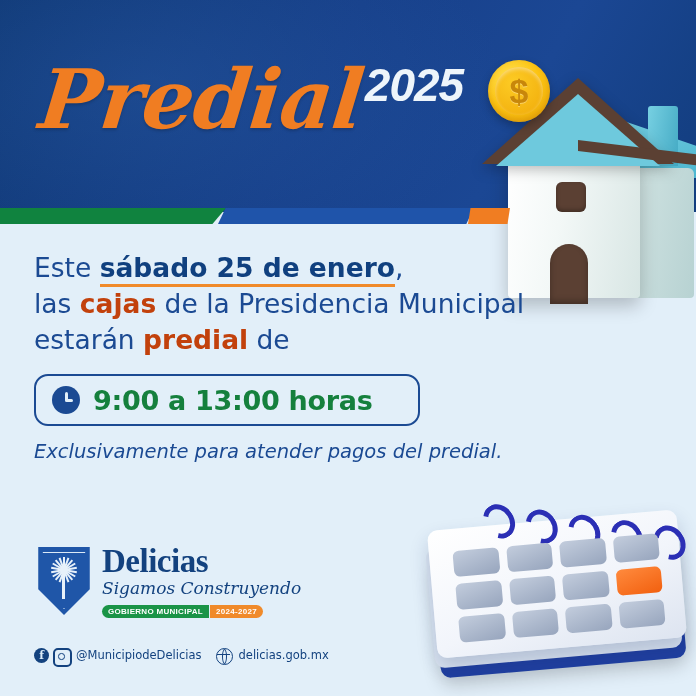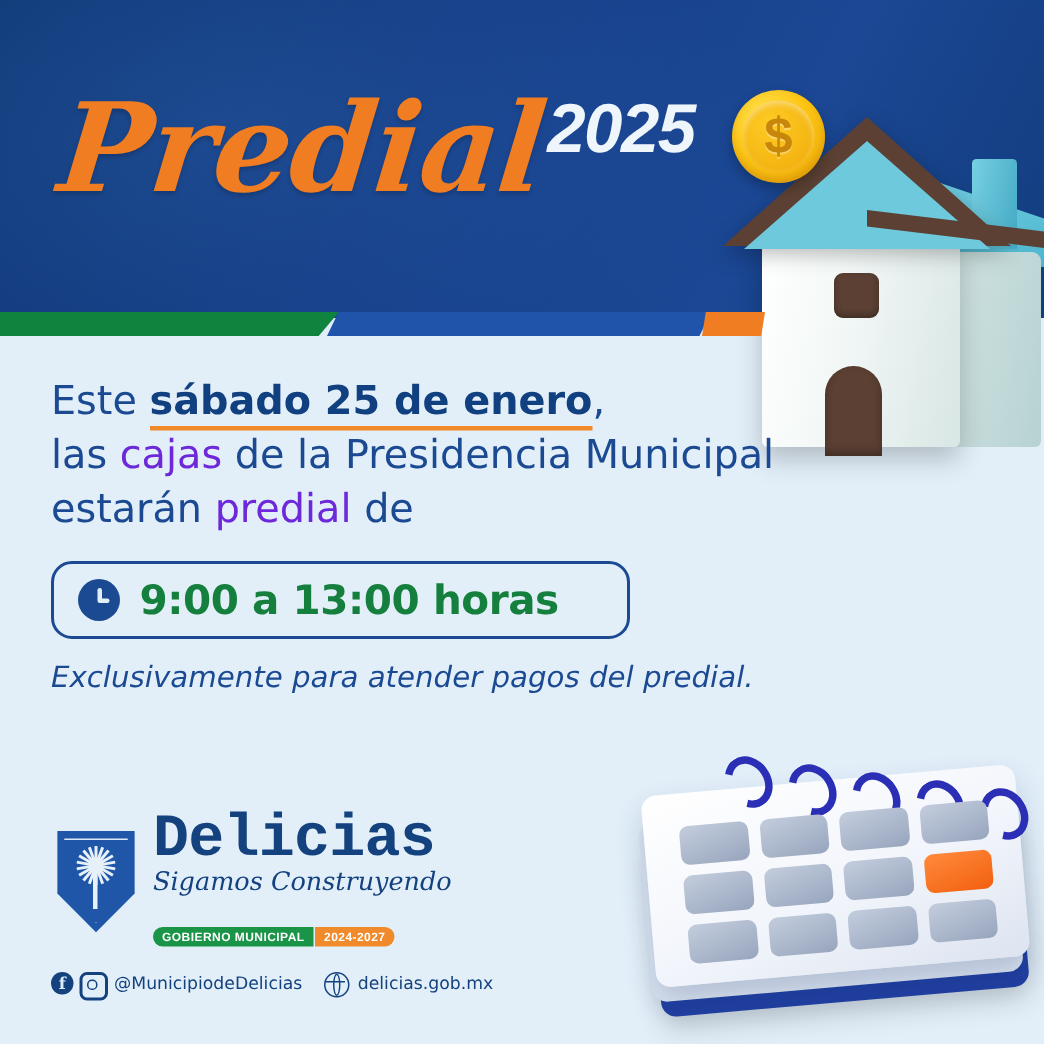--- a/index.html
+++ b/index.html
@@ -111,21 +111,21 @@
     box-shadow:inset 0 -3px 6px rgba(0,0,0,.28);
   }
 
   
   .content{position:absolute;left:0;top:224px;width:572px;z-index:7;}
   .lead{
     margin:26px 0 0 34px;width:600px;
     font-family:"DejaVu Sans", sans-serif;
     font-size:26.5px;line-height:36px;color:#1b4a93;font-weight:400;
   }
-  .lead b{font-weight:400;color:#6d28d9;}
+  .lead b{font-weight:700;color:#c2410c;}
   .u-orange{
     font-weight:700;color:#10407f;
     border-bottom:3px solid #f08a2a;padding-bottom:1px;
   }
 
   .time-box{
     margin:16px 0 0 34px;width:382px;height:48px;
     border:2.5px solid #1b4a93;border-radius:14px;
     display:flex;align-items:center;
   }
@@ -195,28 +195,28 @@
   .crest-rays{position:absolute;left:14px;top:10px;width:28px;height:28px;}
   .crest-rays i{
     position:absolute;left:13px;top:0;width:2px;height:26px;
     background:#e7f1fa;transform-origin:50% 50%;
   }
   .crest-cross{
     position:absolute;left:26px;top:26px;width:3px;height:26px;background:#e7f1fa;
   }
   .logo-txt{margin-left:10px;}
   .logo-name{
-    font-family:Liberation Mono, monospace;
-    font-weight:700;font-size:40px;line-height:34px;color:#13427f;letter-spacing:-.5px;
+    font-family:Liberation Serif, serif;
+    font-weight:700;font-size:33px;line-height:34px;color:#13427f;letter-spacing:-.5px;
   }
   .logo-tag{
     font-family:"DejaVu Serif", serif;
     font-style:italic;font-size:17px;line-height:20px;color:#13427f;
   }
-  .badges{display:flex;margin-top:20px;height:13px;}
+  .badges{display:flex;margin-top:7px;height:13px;}
   .badge-g{
     background:#1a9447;color:#fff;border-radius:7px 0 0 7px;
     font-size:8px;font-weight:700;letter-spacing:.3px;
     padding:0 6px;display:flex;align-items:center;
   }
   .badge-o{
     background:#f08a2a;color:#fff;border-radius:0 7px 7px 0;
     font-size:8px;font-weight:700;letter-spacing:.3px;
     padding:0 6px;display:flex;align-items:center;margin-left:1px;
   }

